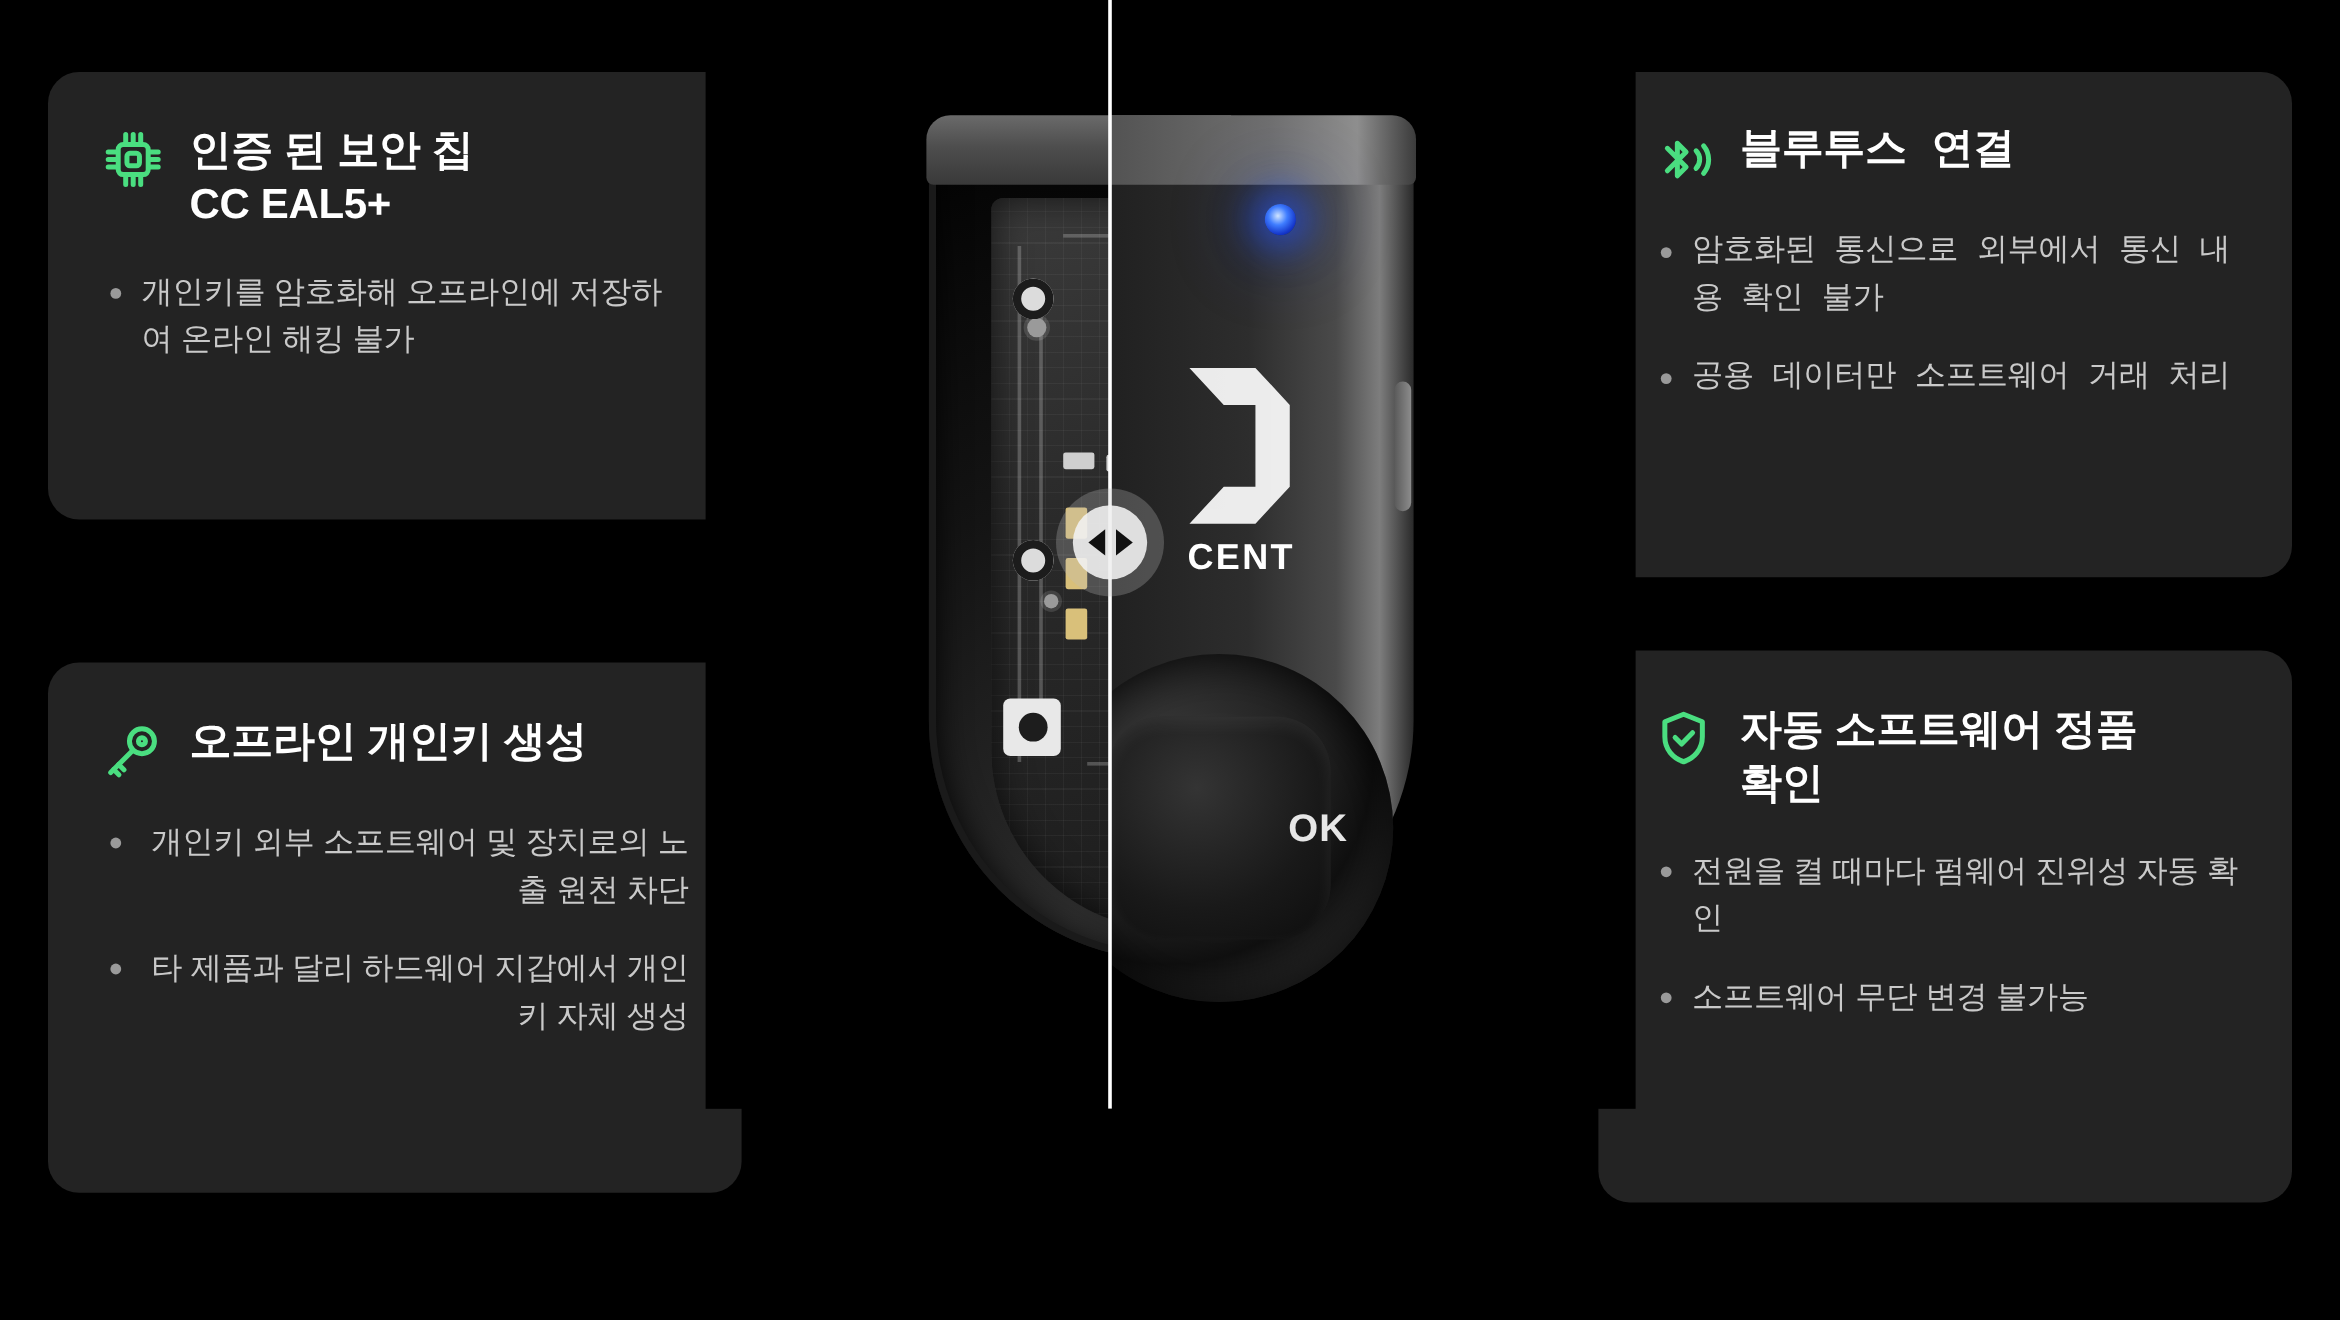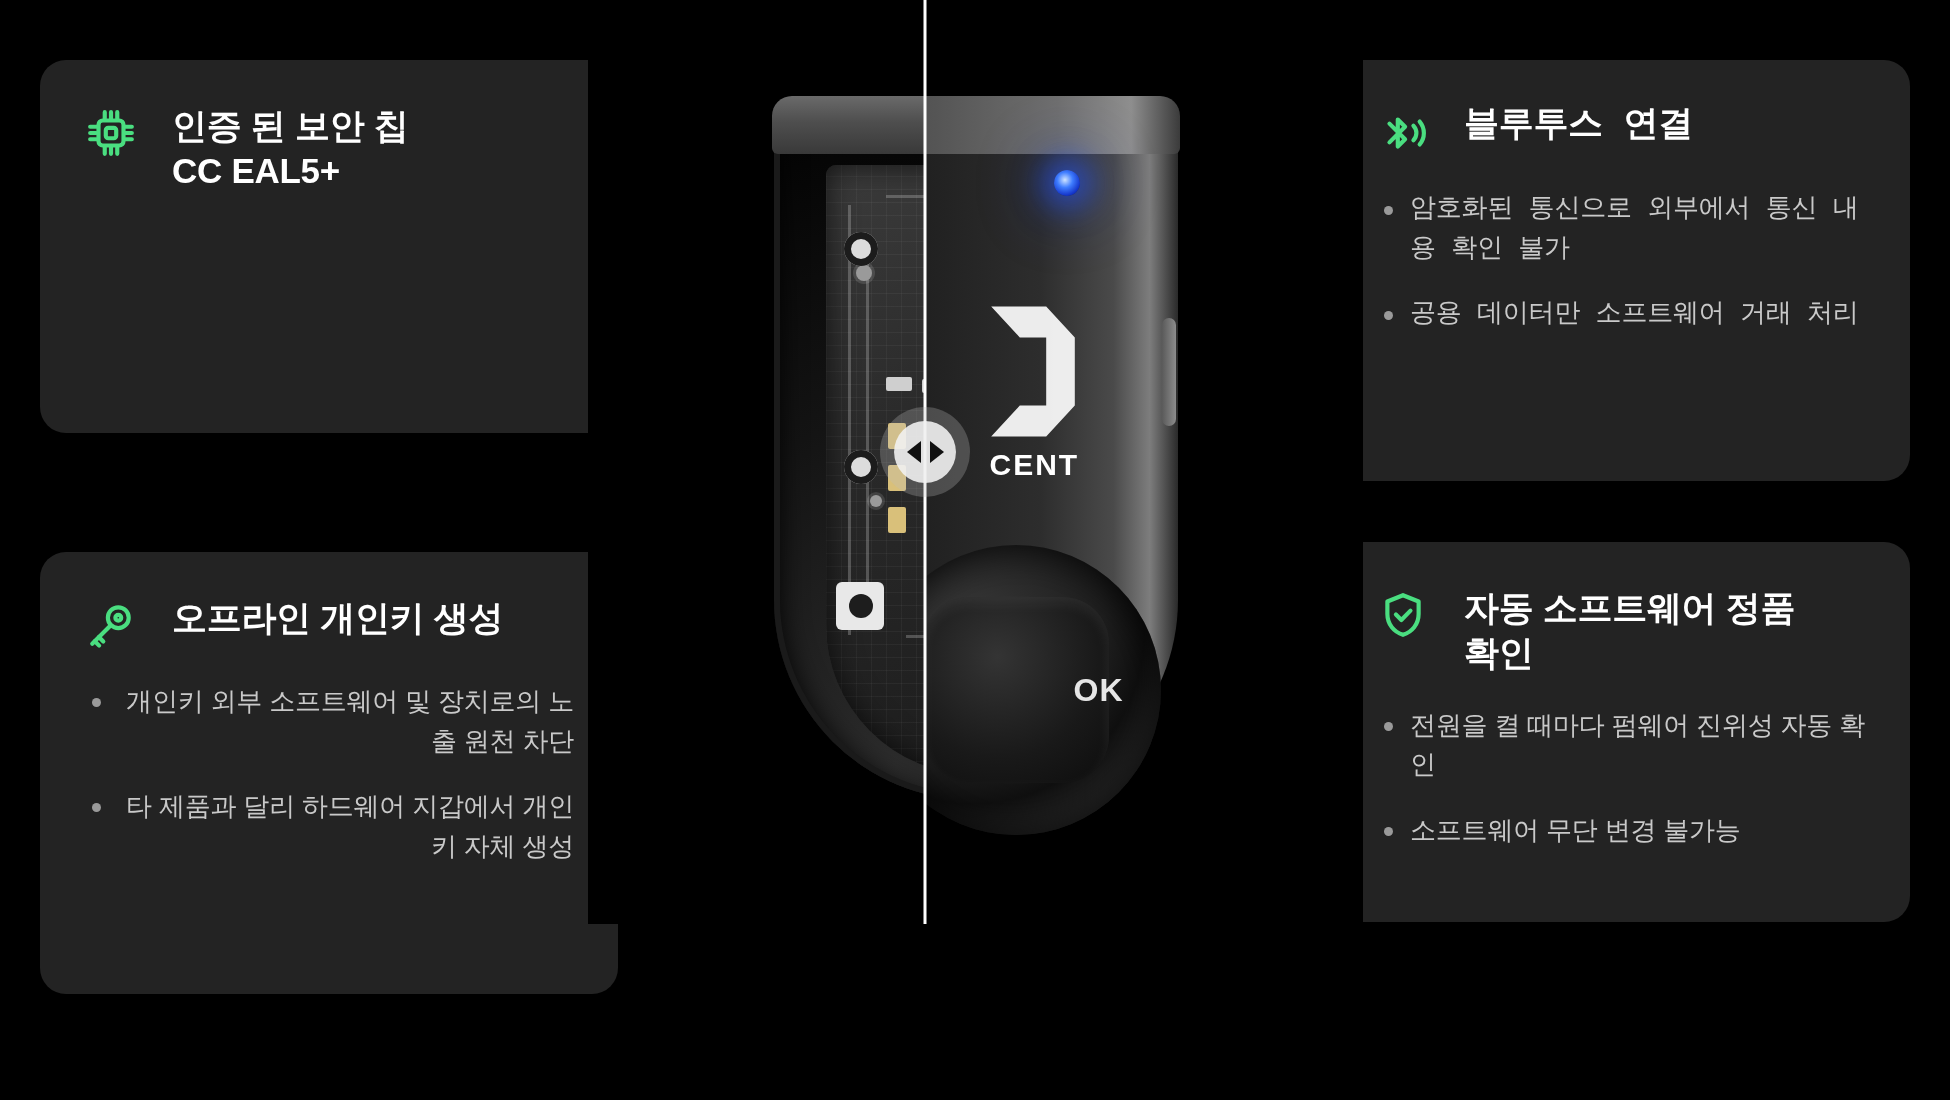--- a/index.html
+++ b/index.html
@@ -19,26 +19,26 @@
   
   .card {
     position:absolute;
     background:#232323;
     border-radius:26px;
     padding:42px 44px 46px 44px;
   }
   .card--tl { left:40px;  top:60px;  width:578px; height:373px; }
   .card--bl { left:40px;  top:552px; width:578px; height:442px;text-align:right; }
   .card--tr { left:1332px;top:60px;  width:578px; height:421px;font-family:Liberation Mono, monospace; }
-  .card--br { left:1332px;top:542px; width:578px; height:380px; }
+  .card--br { left:1332px;top:542px; width:578px; height:460px; }
 
   .card-head {
     display:flex;
     align-items:flex-start;
-    gap:34px;
+    gap:20px;
     margin-bottom:12px;
   }
   .card-icon {
     flex:0 0 auto;
     width:54px; height:54px;
     display:flex; align-items:center; justify-content:center;
     margin-top:4px;
   }
   .card-icon svg { width:50px; height:50px; display:block; }
   .card-title {
@@ -291,20 +291,21 @@
           <rect x="9.5" y="9.5" width="5" height="5" rx="1.2"></rect>
           <path d="M9 2v3M12 2v3M15 2v3M9 19v3M12 19v3M15 19v3M2 9h3M2 12h3M2 15h3M19 9h3M19 12h3M19 15h3"></path>
         </svg>
       </span>
       <div class="card-title">
         <div>인증 된 보안 칩</div>
         <div>CC EAL5+</div>
       </div>
     </div>
     <ul class="bullets">
+      <li>개인키를 암호화해 오프라인에 저장하여 온라인 해킹 불가</li>
     </ul>
   </div>
 
   <div class="card card--bl">
     <div class="card-head">
       <span class="card-icon">
         <svg viewBox="0 0 24 24" fill="none" stroke="#4ade80" stroke-width="2" stroke-linecap="round" stroke-linejoin="round">
           <circle cx="15.5" cy="8.5" r="5"></circle>
           <circle cx="15.5" cy="8.5" r="1.4"></circle>
           <path d="M11.9 12.1 3 21"></path>

